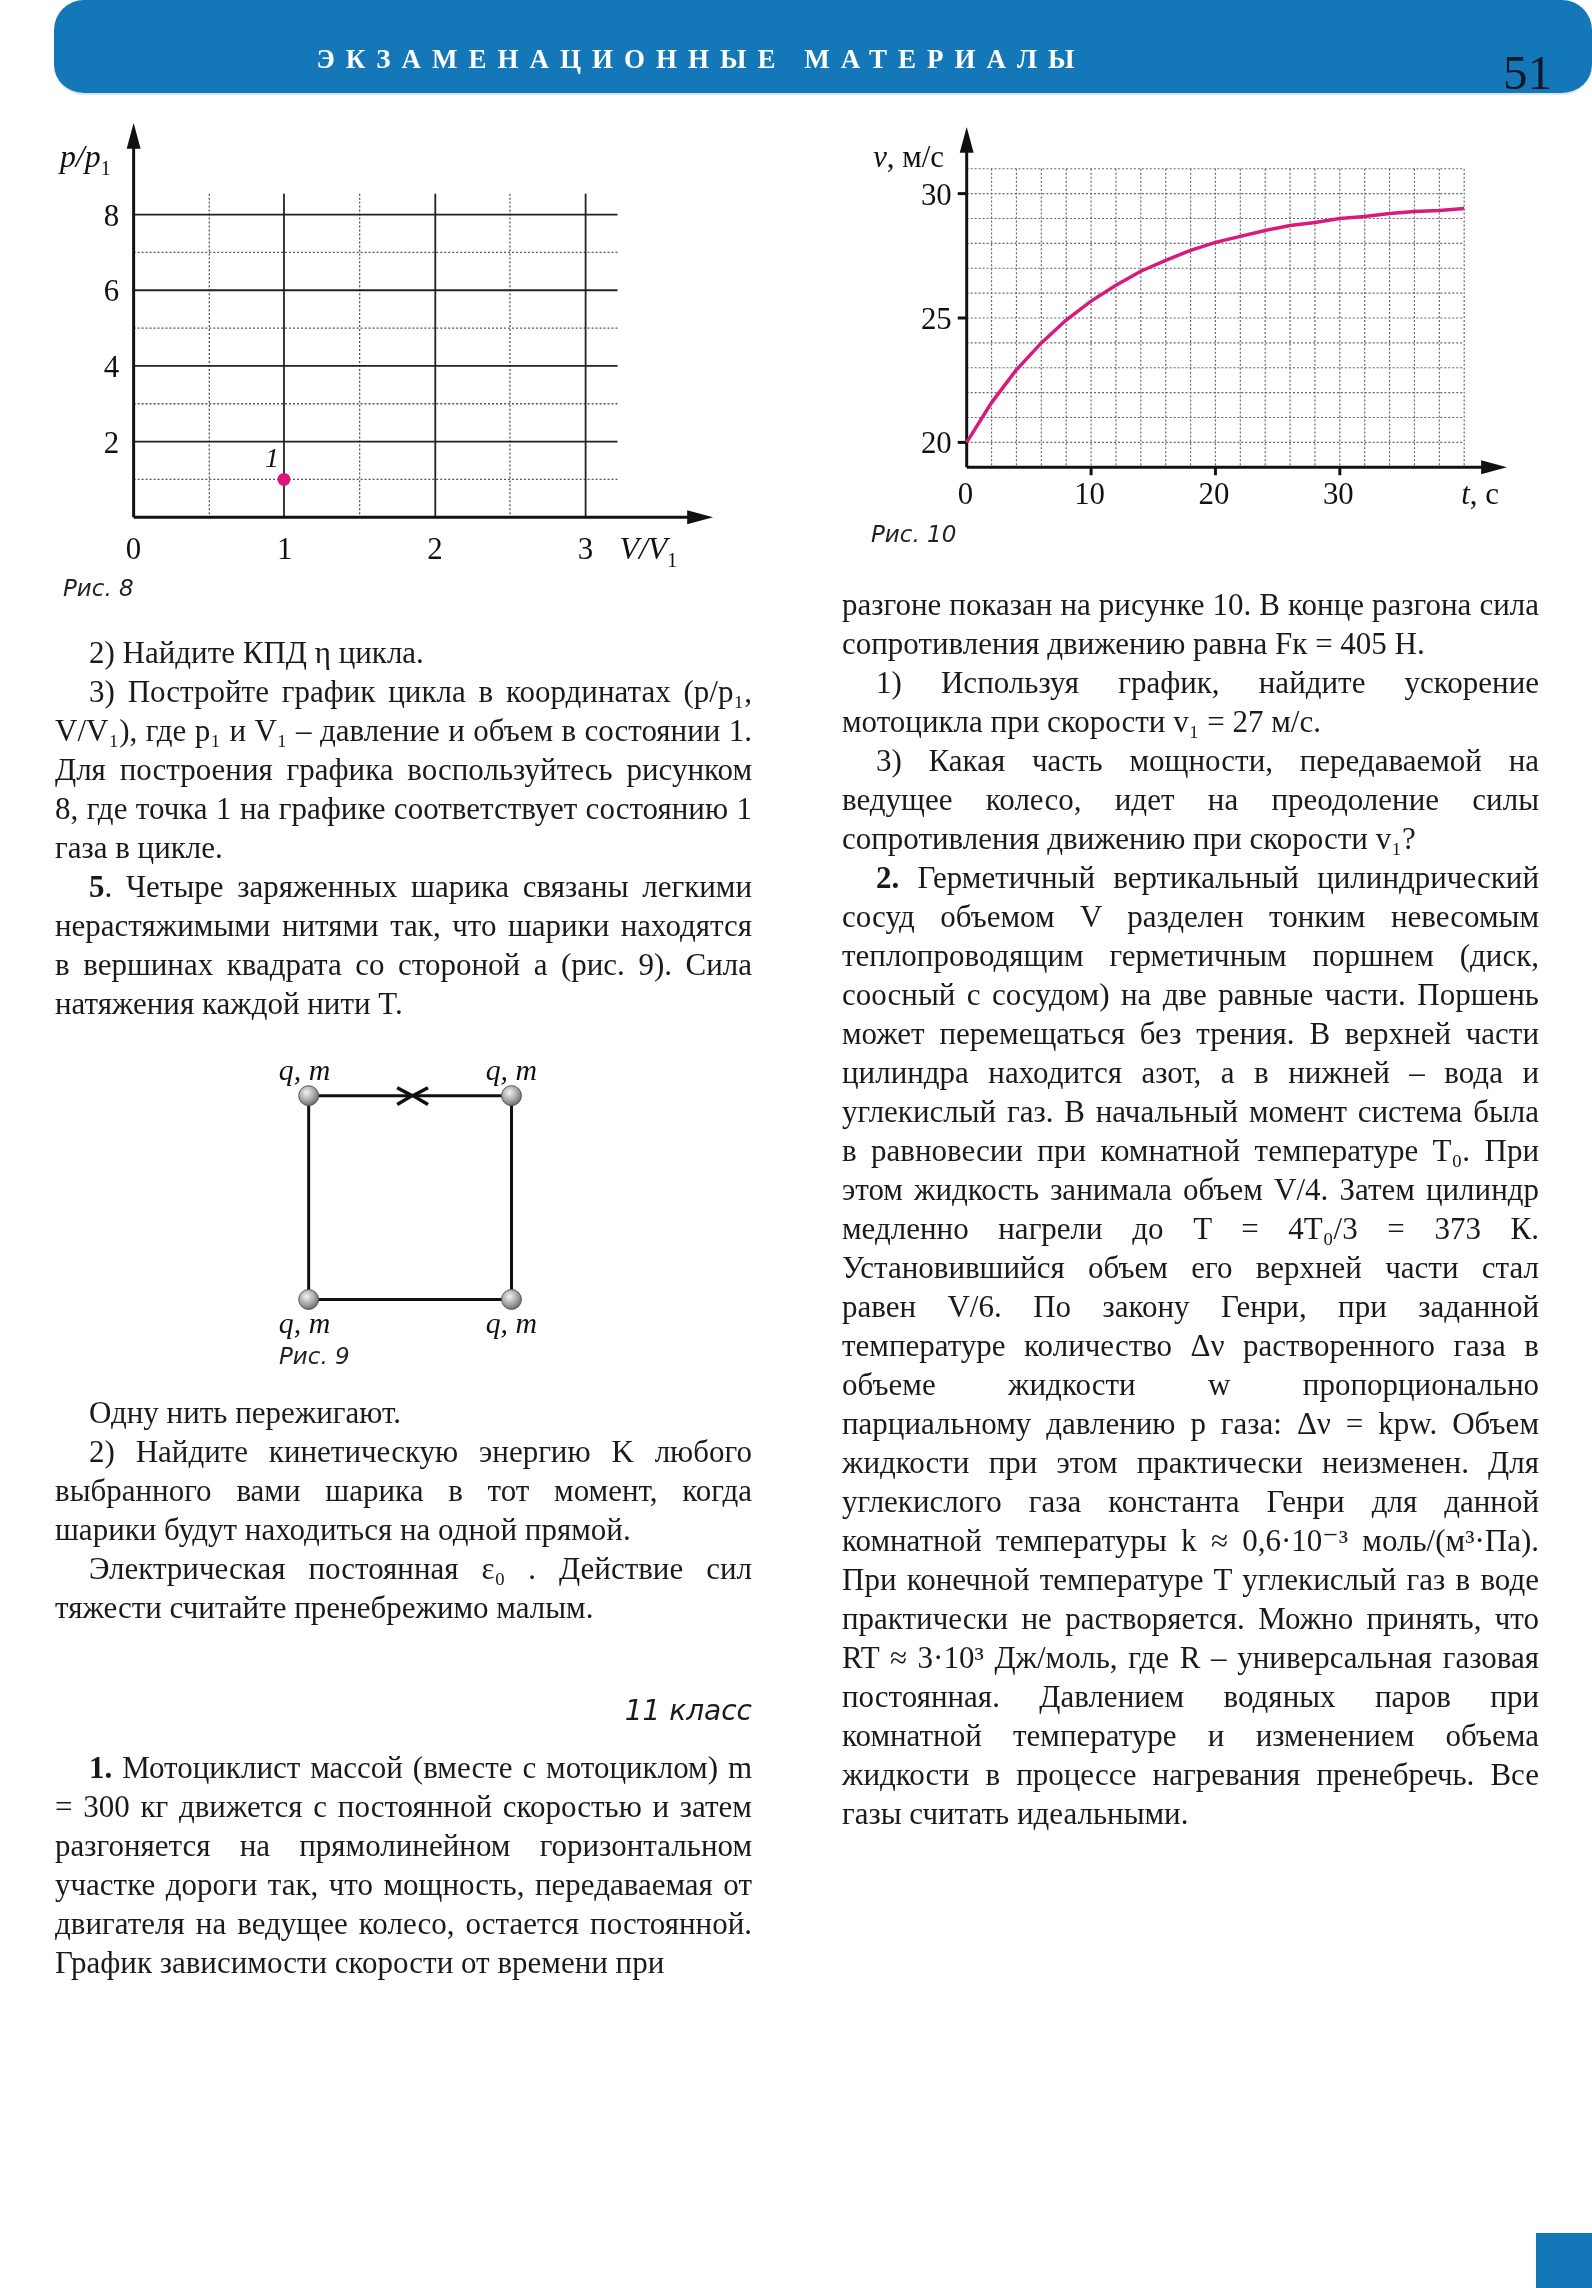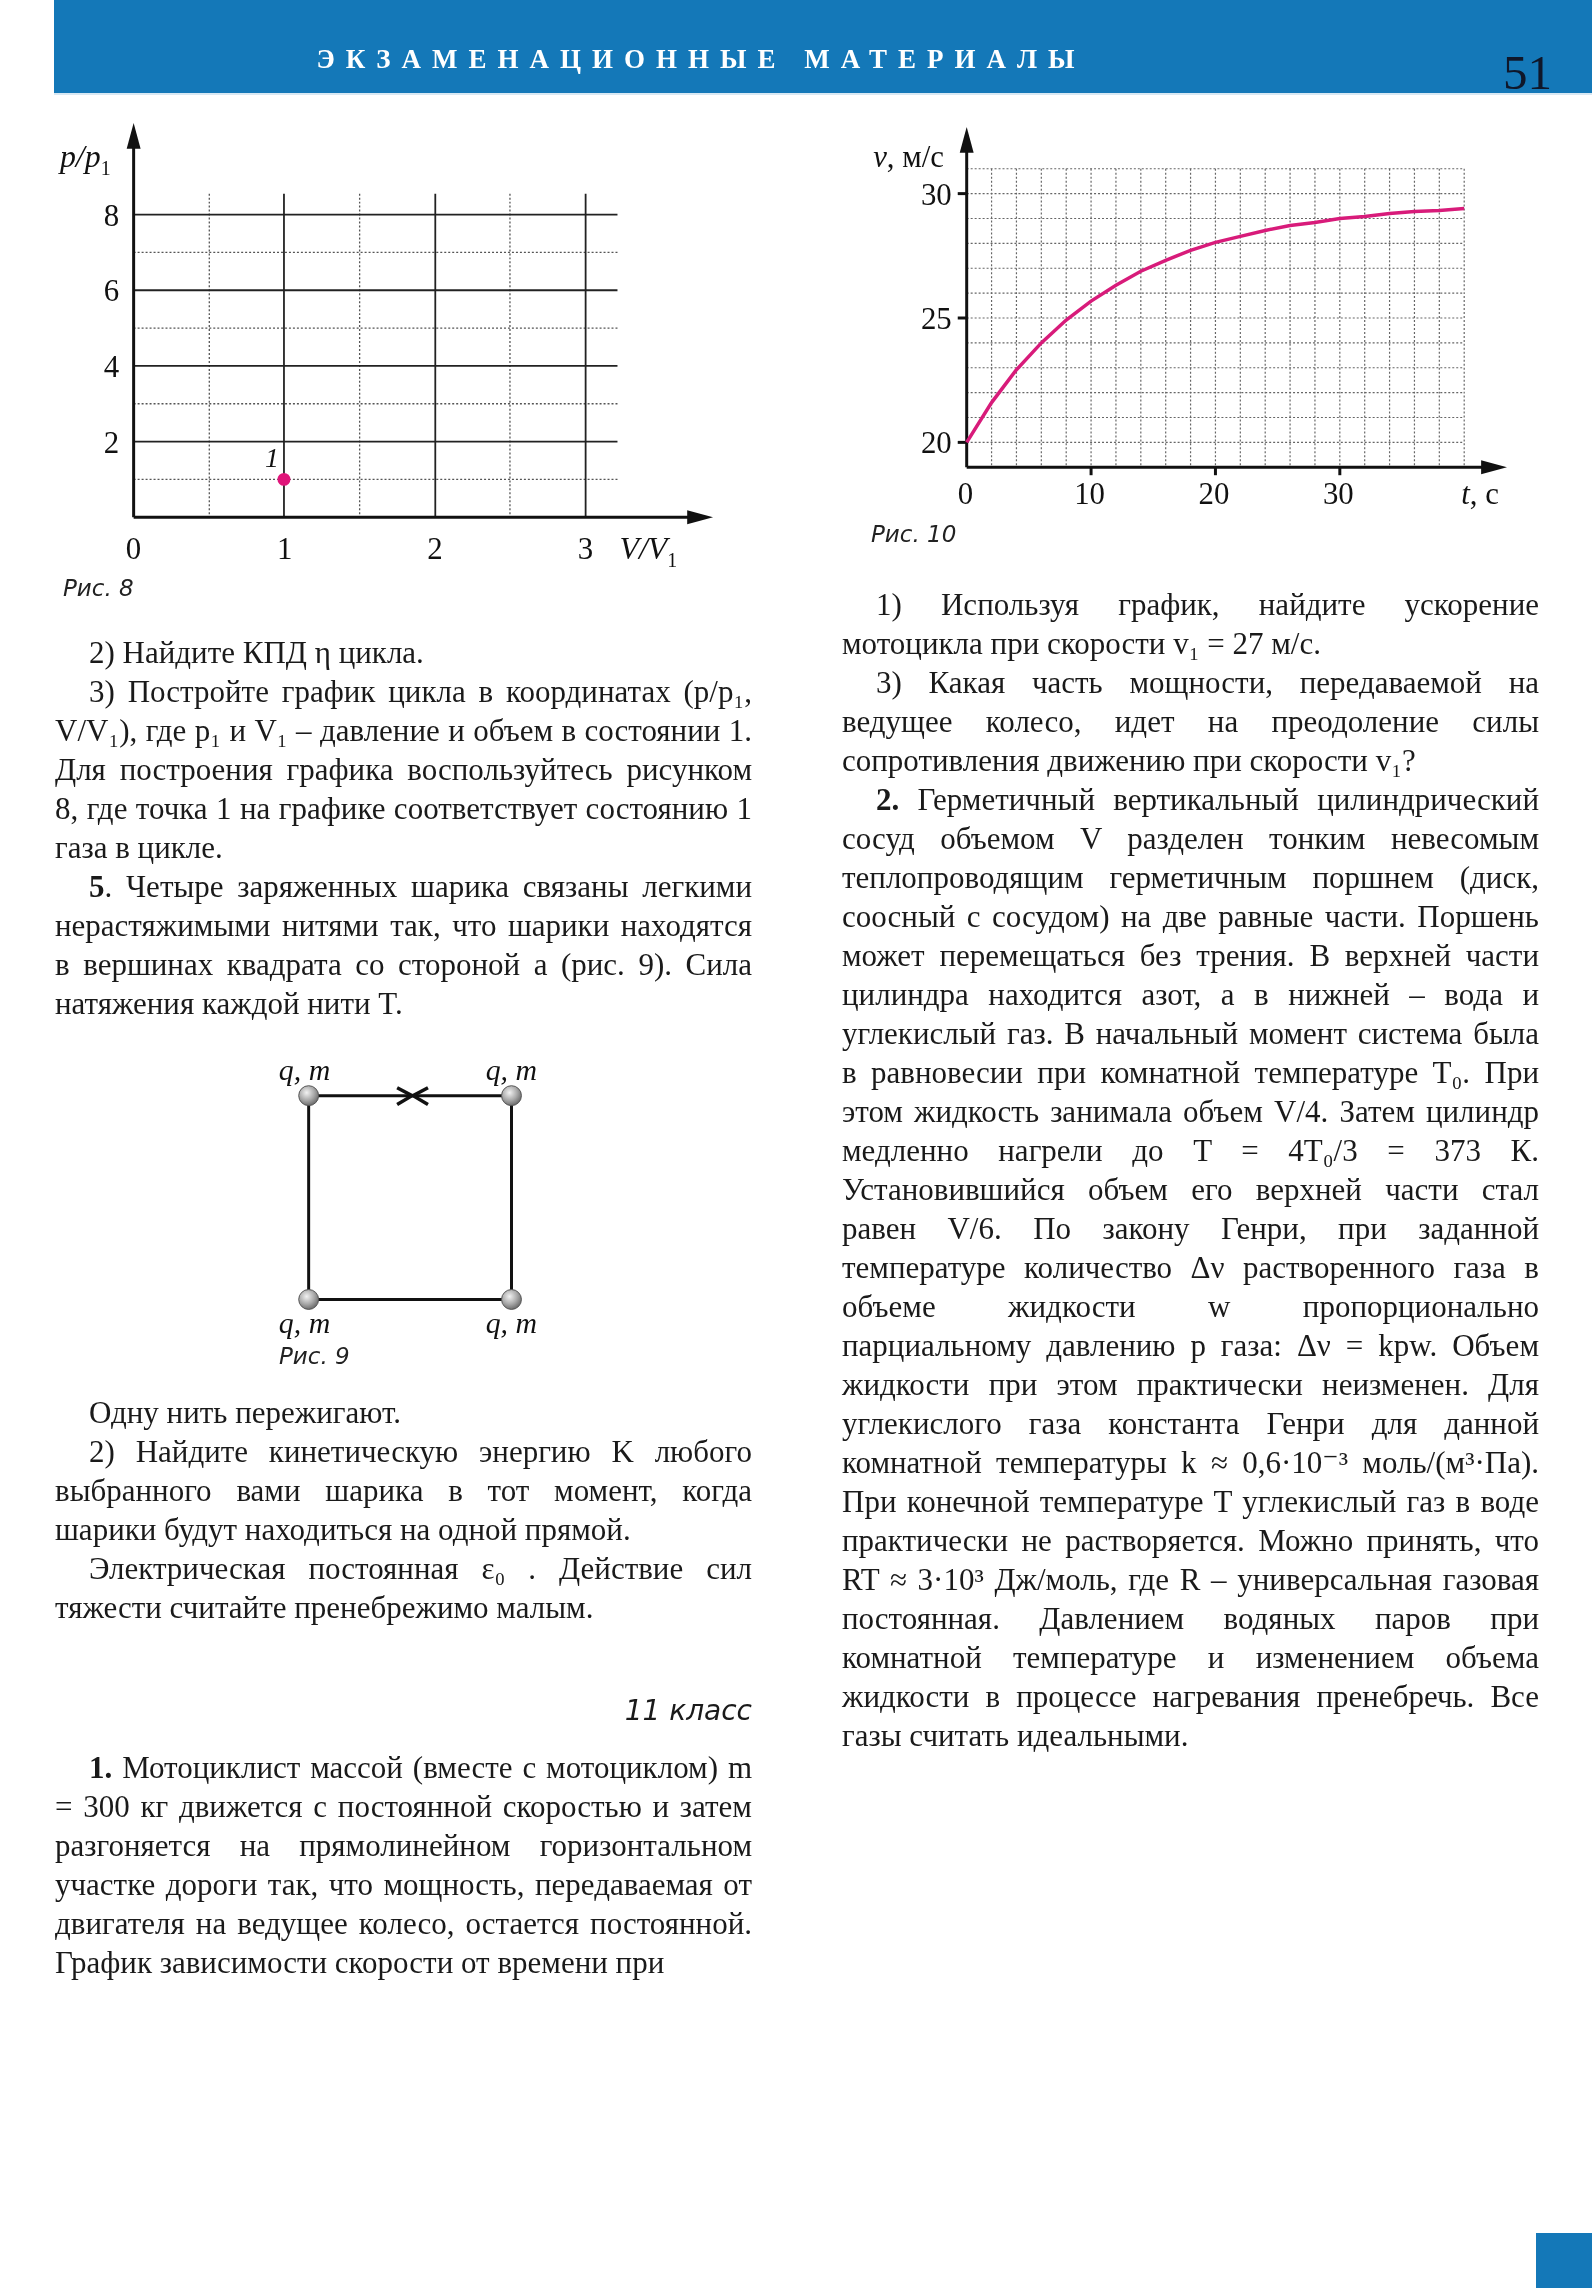--- a/index.html
+++ b/index.html
@@ -1,19 +1,19 @@
 <!DOCTYPE html>
 <html><head>
 <meta charset="utf-8">
 <style>
   html, body { margin: 0; padding: 0; background: #ffffff; }
   body { width: 1592px; height: 2289px; position: relative; overflow: hidden;
          font-family: "Liberation Serif", "DejaVu Serif", serif; color: #1a1a1a; }
   .header { position: absolute; left: 54px; top: 0; width: 1538px; height: 93px;
-            background: #1478b8; border-bottom: 2px solid #d8e8f3; }
+            background: #1478b8; border-bottom: 2px solid #d8e8f3; border-radius: 30px; }
   .header-title { position: absolute; left: 0; width: 1294px; top: 44px; text-align: center;
                   color: #ffffff; font-size: 27px; letter-spacing: 11px; font-weight: bold; }
   .header-page { position: absolute; right: 40px; top: 44px; color: #0f172a; font-size: 49px; font-weight: normal; }
   .corner-block { position: absolute; left: 1536px; top: 2233px; width: 56px; height: 56px; background: #1478b8; }
   .col { position: absolute; font-size: 31px; line-height: 39px; text-align: justify; }
   .col-left { left: 55px; width: 697px; }
   .col-right { left: 842px; width: 697px; }
   .para { margin: 0; text-indent: 34px; }
   .para.noindent { text-indent: 0; }
   .caption { position: absolute; font-family: "DejaVu Sans", sans-serif; font-style: italic;
@@ -187,19 +187,20 @@
 
 <div class="col col-left" style="top:1393px;">
   <p class="para">Одну нить пережигают.</p>
   <p class="para">2) Найдите кинетическую энергию K любого выбранного вами шарика в тот момент, когда шарики будут находиться на одной прямой.</p>
   <p class="para">Электрическая постоянная ε₀ . Действие сил тяжести считайте пренебрежимо малым.</p>
   <p class="section-title">11 класс</p>
   <p class="para"><b class="num">1.</b><span> Мотоциклист массой (вместе с мотоциклом) m = 300 кг движется с постоянной скоростью и затем разгоняется на прямолинейном горизонтальном участке дороги так, что мощность, передаваемая от двигателя на ведущее колесо, остается постоянной. График зависимости скорости от времени при</span></p>
 </div>
 
 <div class="col col-right" style="top:585px;">
+  <p class="para noindent">разгоне показан на рисунке 10. В конце разгона сила сопротивления движению равна Fк = 405 Н.</p>
   <p class="para">1) Используя график, найдите ускорение мотоцикла при скорости v₁ = 27 м/с.</p>
   <p class="para">3) Какая часть мощности, передаваемой на ведущее колесо, идет на преодоление силы сопротивления движению при скорости v₁?</p>
   <p class="para"><b class="num">2.</b><span> Герметичный вертикальный цилиндрический сосуд объемом V разделен тонким невесомым теплопроводящим герметичным поршнем (диск, соосный с сосудом) на две равные части. Поршень может перемещаться без трения. В верхней части цилиндра находится азот, а в нижней – вода и углекислый газ. В начальный момент система была в равновесии при комнатной температуре T₀. При этом жидкость занимала объем V/4. Затем цилиндр медленно нагрели до T = 4T₀/3 = 373 К. Установившийся объем его верхней части стал равен V/6. По закону Генри, при заданной температуре количество Δν растворенного газа в объеме жидкости w пропорционально парциальному давлению p газа: Δν = kpw. Объем жидкости при этом практически неизменен. Для углекислого газа константа Генри для данной комнатной температуры k ≈ 0,6·10⁻³ моль/(м³·Па). При конечной температуре T углекислый газ в воде практически не растворяется. Можно принять, что RT ≈ 3·10³ Дж/моль, где R – универсальная газовая постоянная. Давлением водяных паров при комнатной температуре и изменением объема жидкости в процессе нагревания пренебречь. Все газы считать идеальными.</span></p>
 </div>
 
 <div class="corner-block"></div>
 
 
 </body></html>

